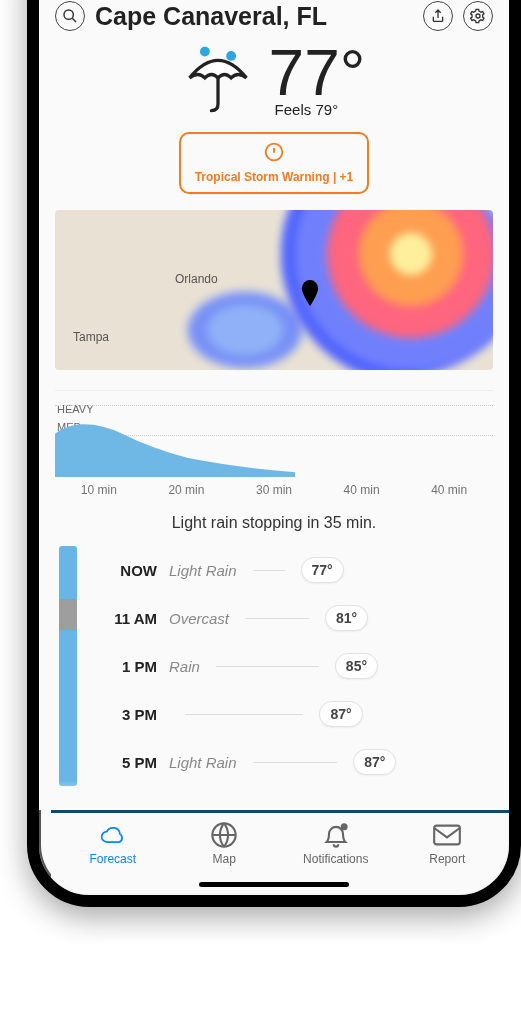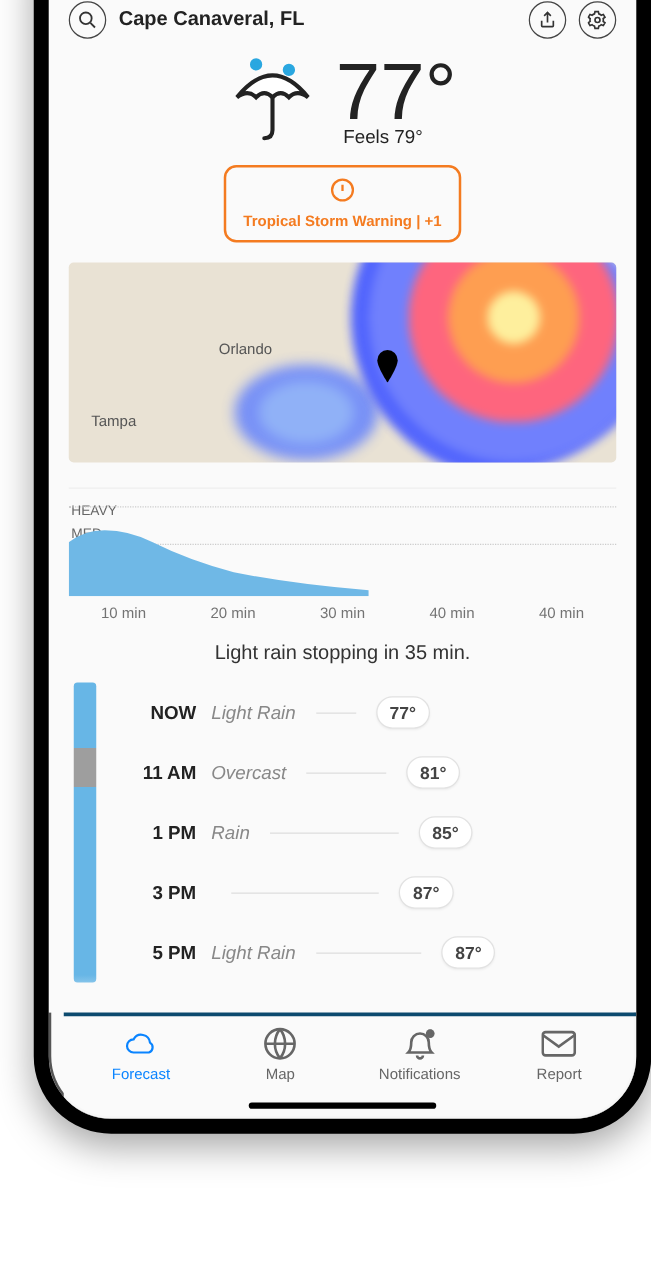--- a/index.html
+++ b/index.html
@@ -30,21 +30,21 @@
     background:#fafafa; overflow:hidden;
     padding: 0 16px;
   }
   .page-dots { text-align:center; color:#bbb; font-size:12px; letter-spacing:4px; margin:8px 0 4px;}
   .header-row { display:flex; align-items:center; gap:10px; margin:6px 0 10px;}
   .icon-btn {
     width:30px; height:30px; border:1.5px solid #444; border-radius:50%;
     display:flex; align-items:center; justify-content:center;
     background:transparent;
   }
-  .loc-title { font-size:16px; font-weight:700; flex:1;}
+  .loc-title { font-size:25px; font-weight:700; flex:1;}
   .current {
     text-align:center; display:flex; justify-content:center; align-items:center;
     gap:16px; margin: 4px 0 8px;
   }
   .umbrella { width:70px; height:70px; }
   .temp-block { text-align:left;}
   .temp { font-size:64px; font-weight:400; line-height:1;}
   .feels { font-size:15px; font-weight:500; margin-top:-4px; padding-left:6px;}
   .alert-pill {
     display:flex; align-items:center; gap:8px;

